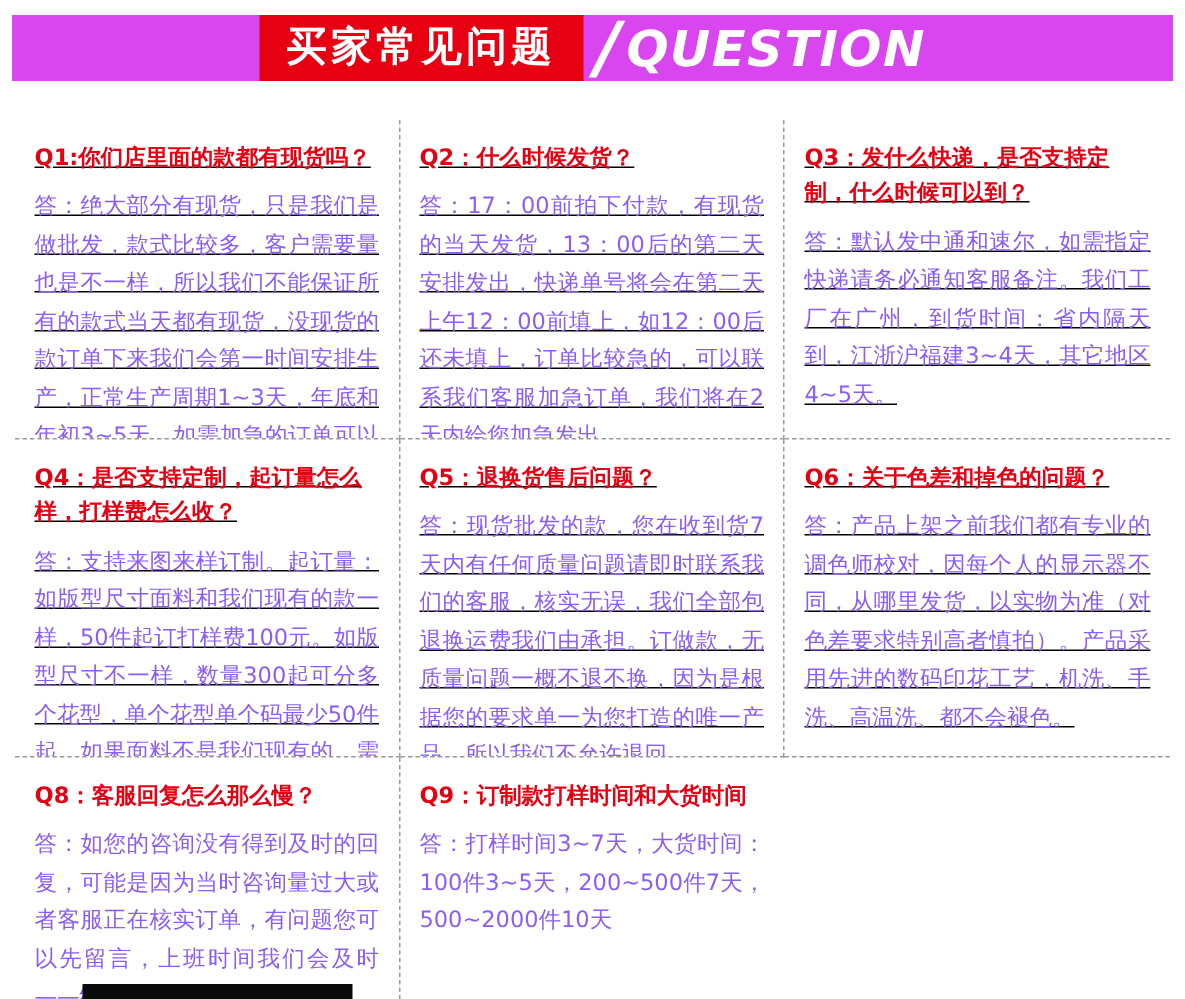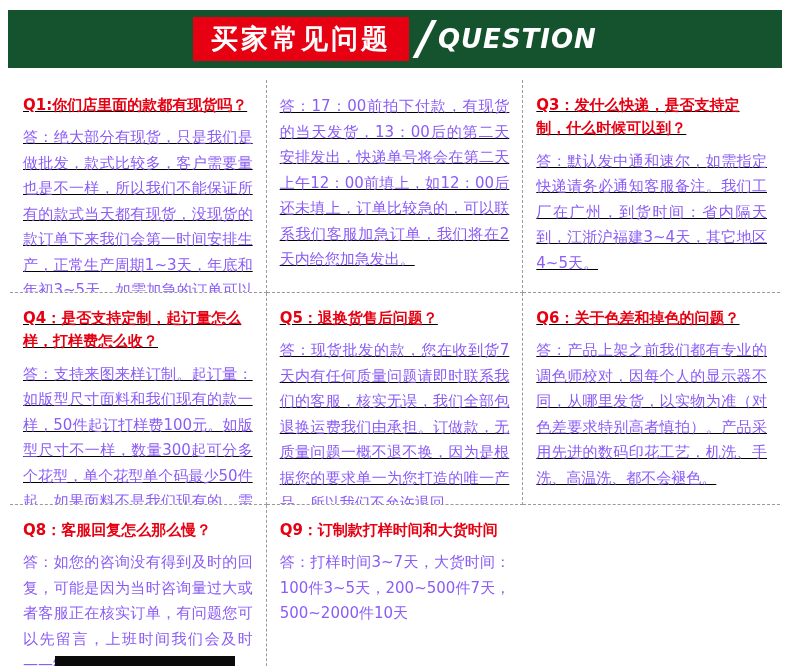--- a/index.html
+++ b/index.html
@@ -14,22 +14,22 @@
     margin: 0 auto;
     background: #ffffff;
     overflow: hidden;
   }
   
   .header {
     position: absolute;
     top: 10px;
     left: 8px;
     right: 8px;
-    height: 58px;
-    background: #14532d;
+    height: 44px;
+    background: #d946ef;
     display: flex;
     align-items: center;
     justify-content: center;
   }
   .cn-badge {
     background: #e60012;
     color: #ffffff;
     font-size: 27px;
     font-weight: bold;
     line-height: 1;
@@ -40,21 +40,21 @@
   .slash {
     color: #ffffff;
     font-size: 46px;
     font-weight: bold;
     font-style: italic;
     line-height: 0.9;
     margin: 0 4px 0 8px;
   }
   .en-title {
     color: #ffffff;
-    font-size: 26px;
+    font-size: 33px;
     font-weight: bold;
     font-style: italic;
     letter-spacing: 1px;
     white-space: nowrap;
   }
   
   .grid {
     position: absolute;
     top: 80px;
     left: 10px;
@@ -103,20 +103,21 @@
     <span class="en-title">QUESTION</span>
   </div>
 
   <div class="grid">
 
     <div class="cell bR bB">
       <div class="q">Q1:你们店里面的款都有现货吗？</div>
       <div class="a">答：绝大部分有现货，只是我们是做批发，款式比较多，客户需要量也是不一样，所以我们不能保证所有的款式当天都有现货，没现货的款订单下来我们会第一时间安排生产，正常生产周期1~3天，年底和年初3~5天，如需加急的订单可以联系我们客服加急处理。</div>
     </div>
     <div class="cell bR bB">
+      <div class="q">Q2：什么时候发货？</div>
       <div class="a">答：17：00前拍下付款，有现货的当天发货，13：00后的第二天安排发出，快递单号将会在第二天上午12：00前填上，如12：00后还未填上，订单比较急的，可以联系我们客服加急订单，我们将在2天内给您加急发出。</div>
     </div>
     <div class="cell bB">
       <div class="q">Q3：发什么快递，是否支持定制，什么时候可以到？</div>
       <div class="a">答：默认发中通和速尔，如需指定快递请务必通知客服备注。我们工厂在广州，到货时间：省内隔天到，江浙沪福建3~4天，其它地区4~5天。</div>
     </div>
 
     <div class="cell bR bB">
       <div class="q">Q4：是否支持定制，起订量怎么样，打样费怎么收？</div>
       <div class="a">答：支持来图来样订制。起订量：如版型尺寸面料和我们现有的款一样，50件起订打样费100元。如版型尺寸不一样，数量300起可分多个花型，单个花型单个码最少50件起。如果面料不是我们现有的，需按我们买面料的实际数量出货，打样费300元。</div>

